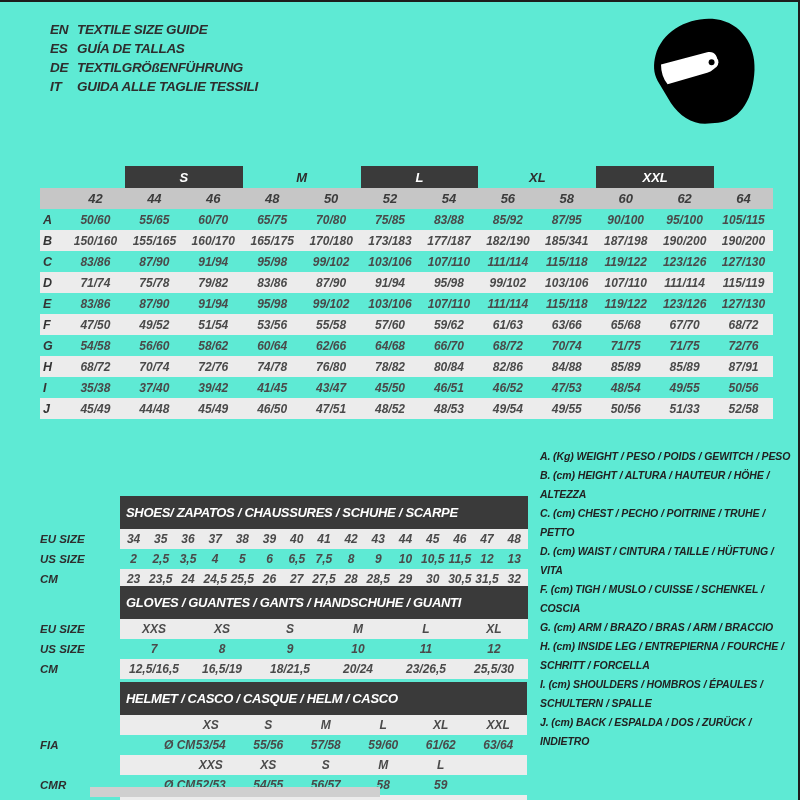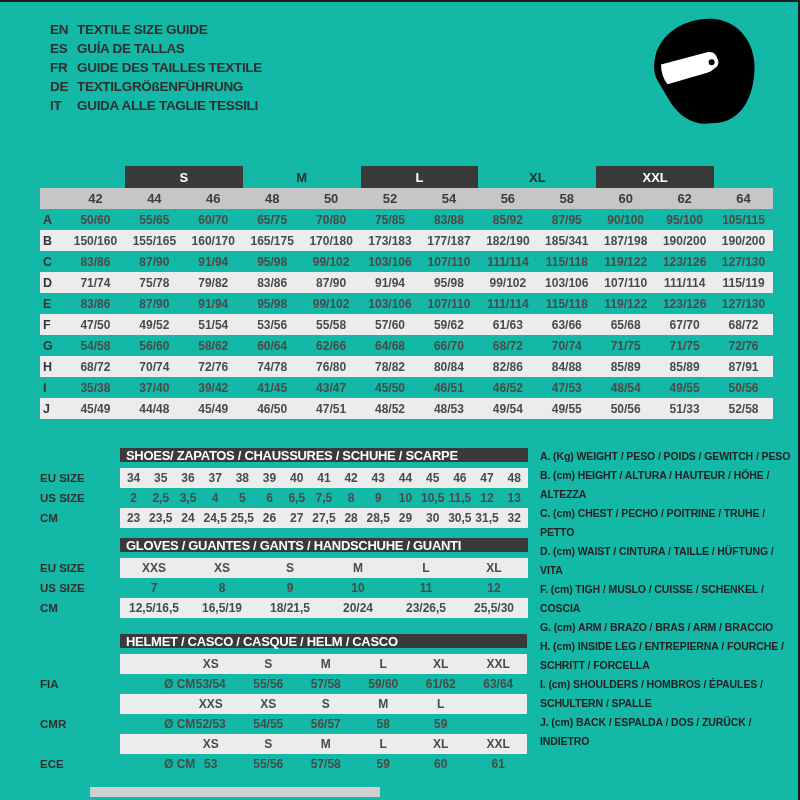--- a/index.html
+++ b/index.html
@@ -1,18 +1,18 @@
 <!DOCTYPE html>
 <html><head>
 <meta charset="utf-8">
 <style>
   html,body{margin:0;padding:0;background:#ffffff;}
   .sheet{
-    position:relative;width:800px;height:800px;background:#14b8a6;overflow:hidden;
-    font-family:"Liberation Sans", sans-serif;color:#2e2e2e;
+    position:relative;width:800px;height:800px;background:#5eead4;overflow:hidden;
+    font-family:"Liberation Sans", sans-serif;color:#2e2e2e;font-style:italic;
     --dark:#3a3a3a; --sizerow:#c6c6c6; --stripe:#ececec; --border:#1d1d1d;
   }
   .border-top{position:absolute;top:0;left:0;width:800px;height:2px;background:var(--border);}
   .border-right{position:absolute;top:0;right:0;width:2px;height:800px;background:var(--border);}
 
   
   .lang-list{position:absolute;left:50px;top:20px;}
   .lang-row{display:flex;height:19px;align-items:center;font-weight:700;font-size:13.5px;letter-spacing:-0.3px;}
   .lang-code{width:27px;flex:0 0 27px;}
   .lang-title{white-space:nowrap;}
@@ -27,21 +27,21 @@
   .mt-size{height:21px;background:var(--sizerow);display:flex;align-items:center;justify-content:center;font-weight:700;font-size:13px;color:#3c3c3c;}
   .mt-cell{height:21px;display:flex;align-items:center;justify-content:center;font-weight:700;font-size:12px;color:#4a4a4a;white-space:nowrap;}
   .mt-letter{justify-content:flex-start;padding-left:3px;color:#343434;font-size:12.5px;}
   .stripe{background:var(--stripe);}
 
   
   .btable{position:absolute;display:grid;}
   .btable.shoes{left:40px;top:448px;grid-template-columns:80px repeat(15,27.2px);}
   .btable.gloves{left:40px;top:538px;grid-template-columns:80px repeat(6,68px);}
   .btable.helmet{left:40px;top:634px;grid-template-columns:80px 62px repeat(6,57.5px);}
-  .bt-title{grid-column:2 / -1;height:14px;background:var(--dark);color:#fff;font-weight:700;font-size:13px;display:flex;align-items:center;padding-left:6px;letter-spacing:-0.3px;white-space:nowrap;}
+  .bt-title{grid-column:2 / -1;height:33px;background:var(--dark);color:#fff;font-weight:700;font-size:13px;display:flex;align-items:center;padding-left:6px;letter-spacing:-0.3px;white-space:nowrap;margin-top:48px;}
   .bt-label{height:20px;display:flex;align-items:center;font-weight:700;font-size:11.5px;color:#2e2e2e;}
   .bt-cell{height:20px;display:flex;align-items:center;justify-content:center;font-weight:700;font-size:12px;color:#4a4a4a;white-space:nowrap;}
   .bt-cell.lefty{justify-content:flex-start;padding-left:4px;margin-left:40px;}
   .bt-shaded{background:var(--stripe);}
 
   
   .legend{position:absolute;left:540px;top:447px;width:253px;}
   .legend-item{font-weight:700;font-size:10.5px;line-height:19px;color:#222;letter-spacing:-0.1px;}
 
   .bottom-bar{position:absolute;left:90px;top:787px;width:290px;height:10px;background:#cfcfcf;}
@@ -54,24 +54,20 @@
   <div class="border-right"></div>
 
   <div class="lang-list">
       <div class="lang-row">
         <div class="lang-code">EN</div>
         <div class="lang-title">TEXTILE SIZE GUIDE</div>
       </div>
       <div class="lang-row">
         <div class="lang-code">ES</div>
         <div class="lang-title">GUÍA DE TALLAS</div>
-      </div>
-      <div class="lang-row">
-        <div class="lang-code">FR</div>
-        <div class="lang-title">GUIDE DES TAILLES TEXTILE</div>
       </div>
       <div class="lang-row">
         <div class="lang-code">DE</div>
         <div class="lang-title">TEXTILGRÖßENFÜHRUNG</div>
       </div>
       <div class="lang-row">
         <div class="lang-code">IT</div>
         <div class="lang-title">GUIDA ALLE TAGLIE TESSILI</div>
       </div>
     </div>

